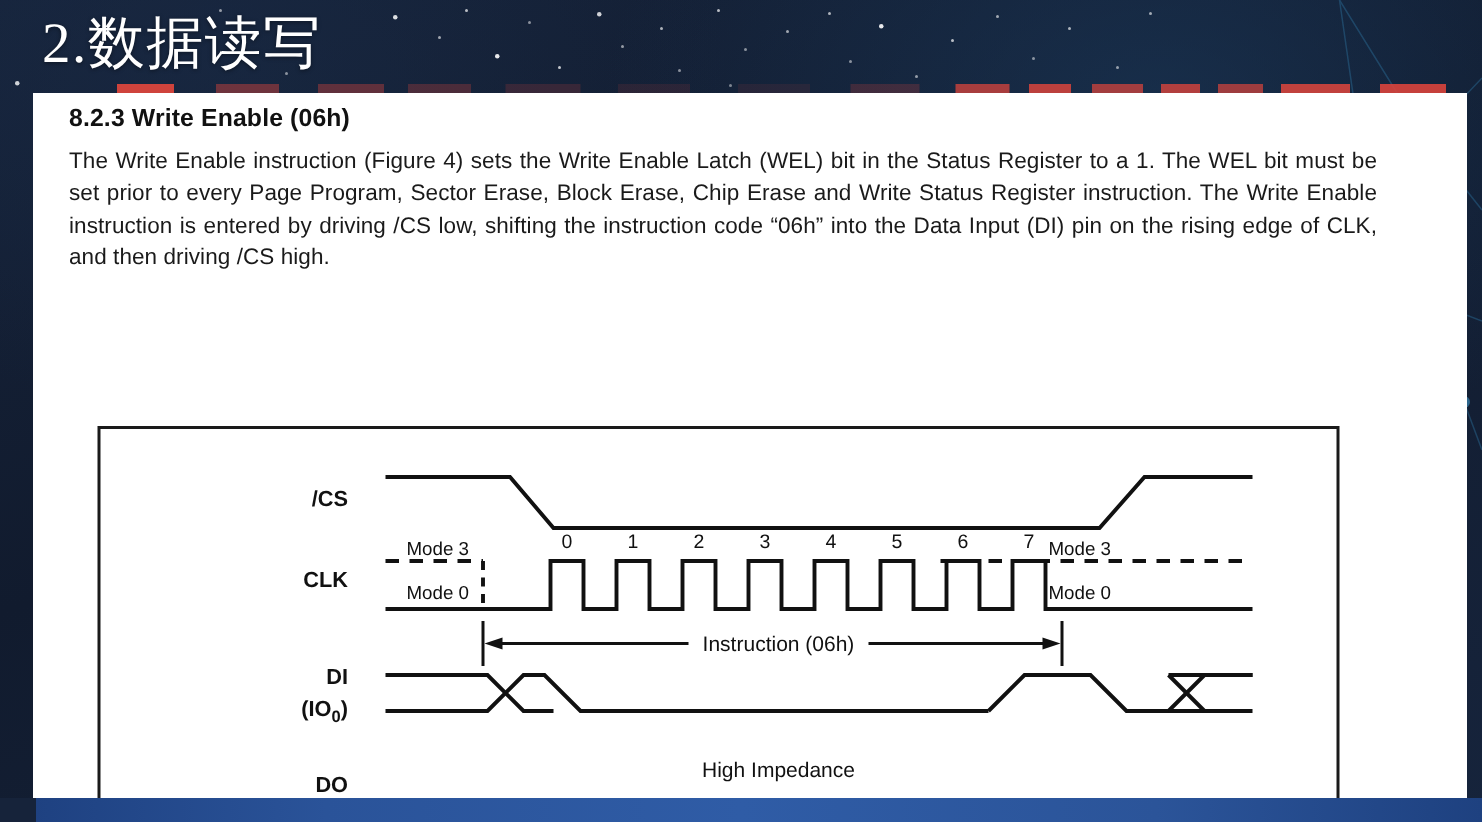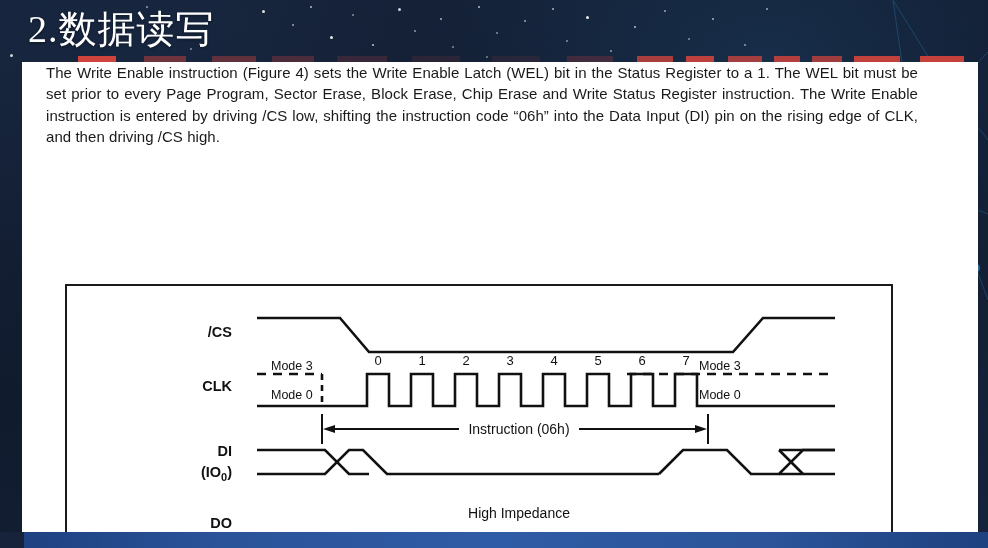--- a/index.html
+++ b/index.html
@@ -179,20 +179,21 @@
     <i style="left:706px; width:34px; opacity:.72"></i>
     <i style="left:752px; width:26px; opacity:.80"></i>
     <i style="left:790px; width:30px; opacity:.70"></i>
     <i style="left:832px; width:46px; opacity:.88"></i>
     <i style="left:898px; width:44px; opacity:.90"></i>
   </div>
 
   <div class="panel">
 
     <div class="doc">
+      <h1 class="sec">8.2.3 Write Enable (06h)</h1>
       <p class="body">The Write Enable instruction (Figure 4) sets the Write Enable Latch (WEL) bit in the Status Register to a 1. The WEL bit must be set prior to every Page Program, Sector Erase, Block Erase, Chip Erase and Write Status Register instruction. The Write Enable instruction is entered by driving /CS low, shifting the instruction code “06h” into the Data Input (DI) pin on the rising edge of CLK, and then driving /CS high.</p>
     </div>
 
     <div class="figbox">
       <div class="svgwrap">
         <svg viewBox="0 0 824 276" width="824" height="276">
           <g font-family="Liberation Sans, sans-serif" fill="#111">
 
             <text x="165" y="51" font-size="14.5" font-weight="bold" text-anchor="end">/CS</text>
             <path d="M190 32 L273 32 L302 66 L666 66 L696 32 L768 32" fill="none" stroke="#111" stroke-width="2.6"></path>

